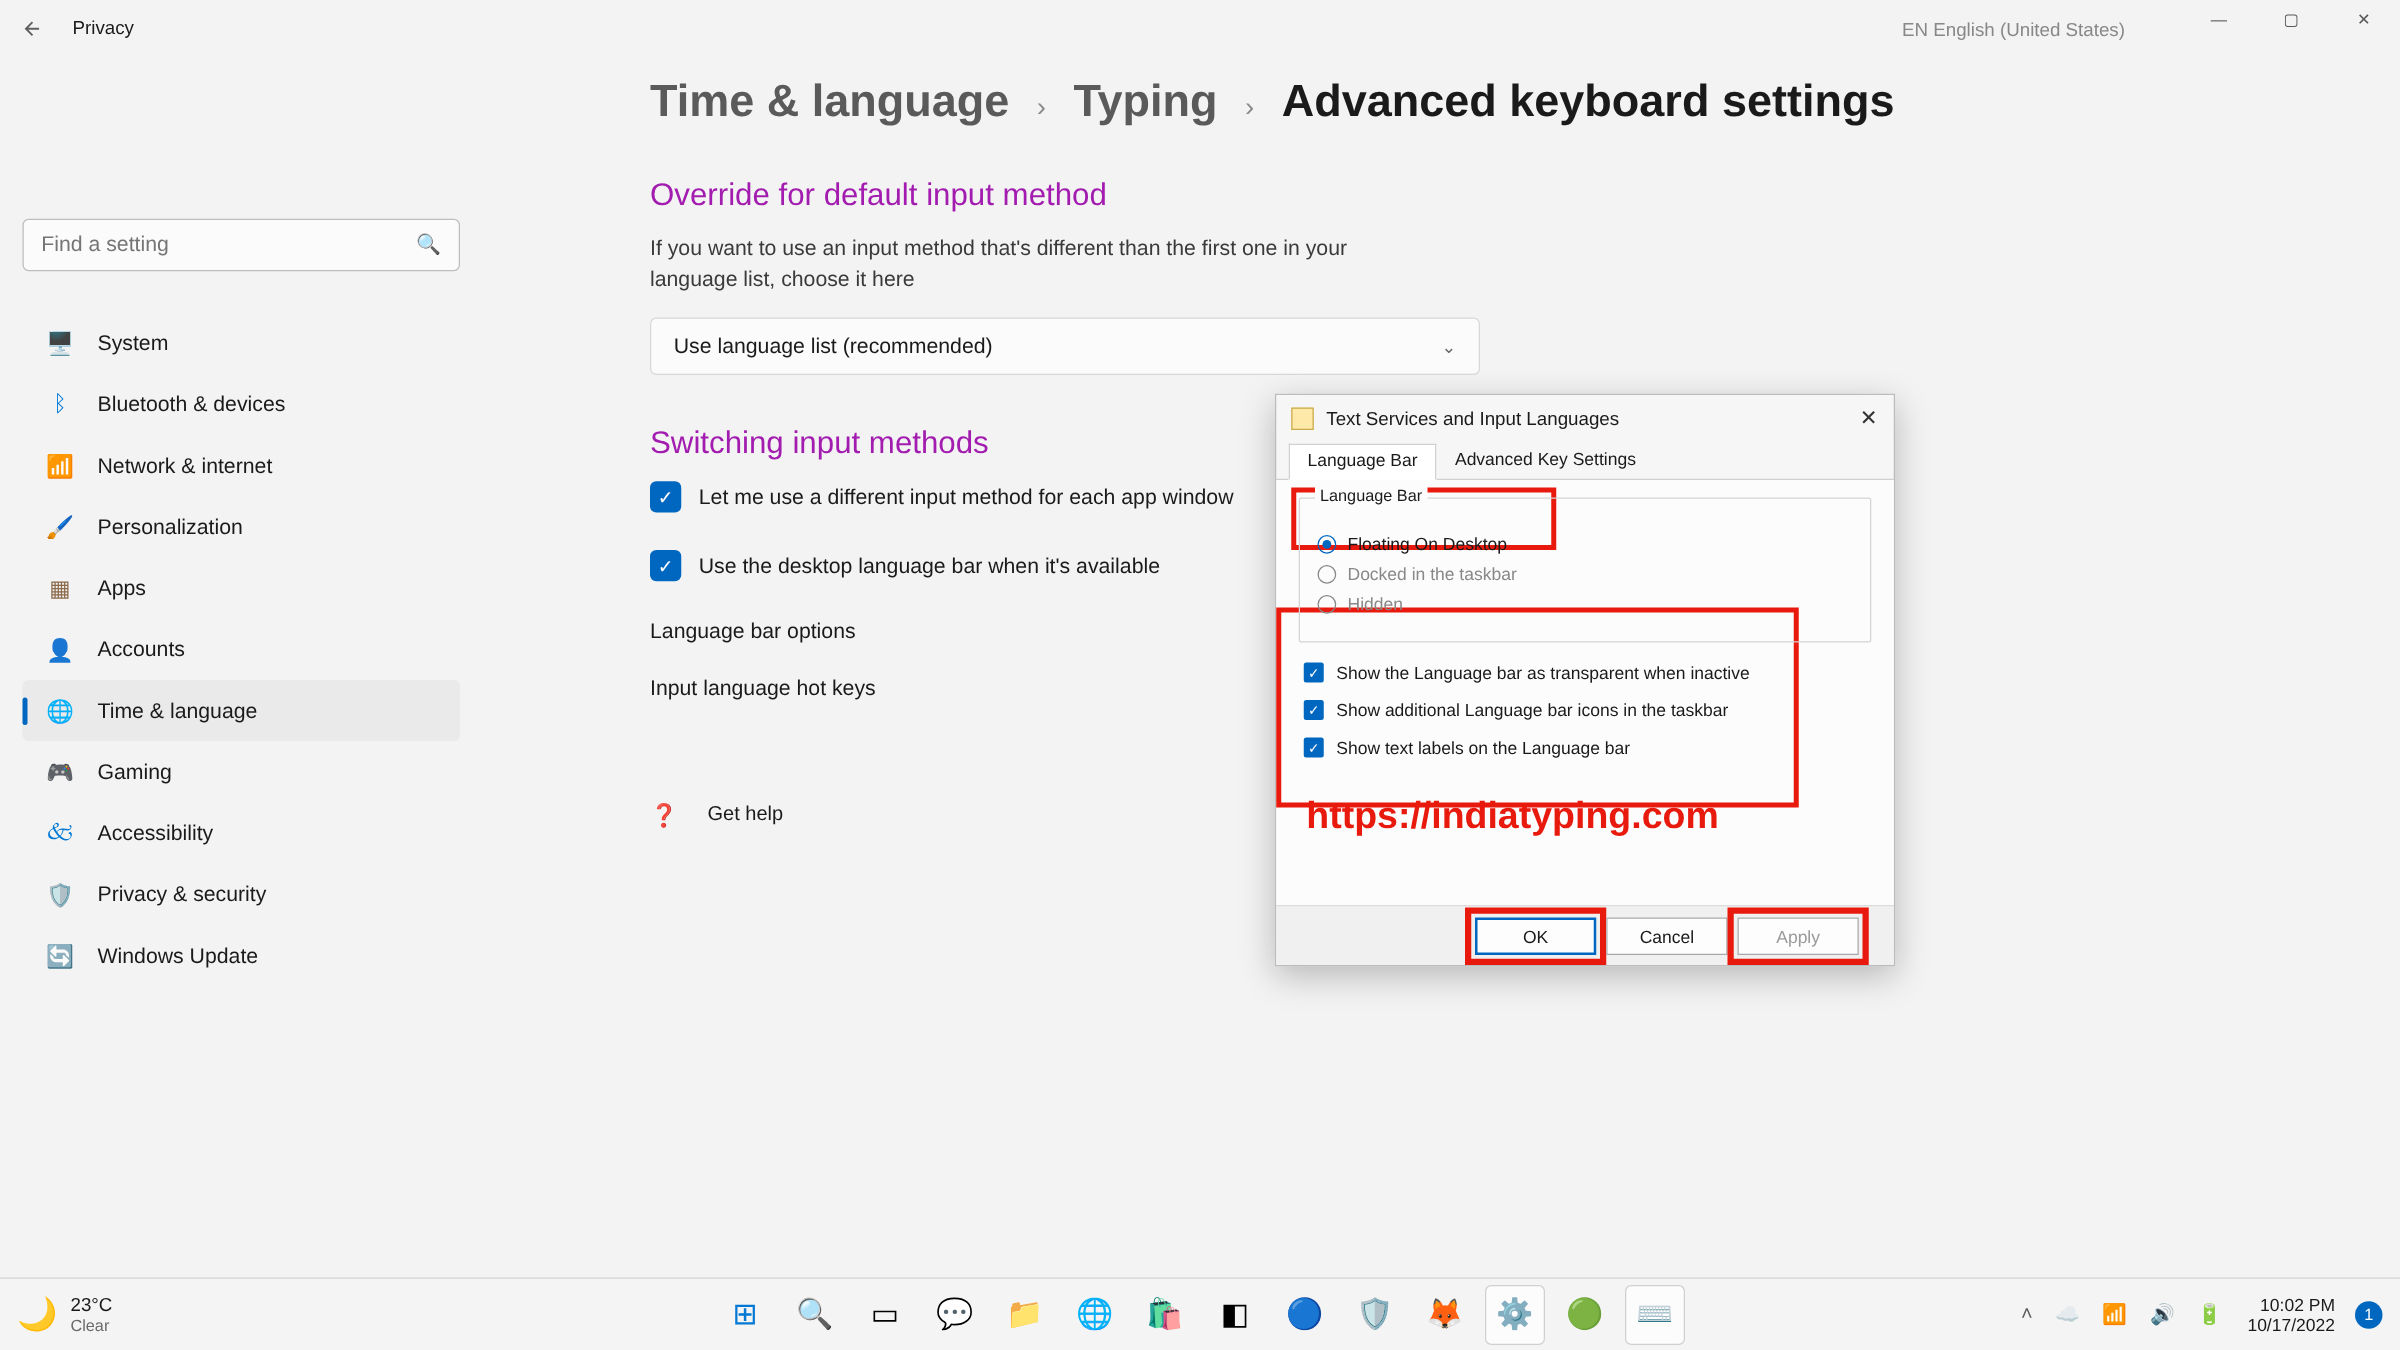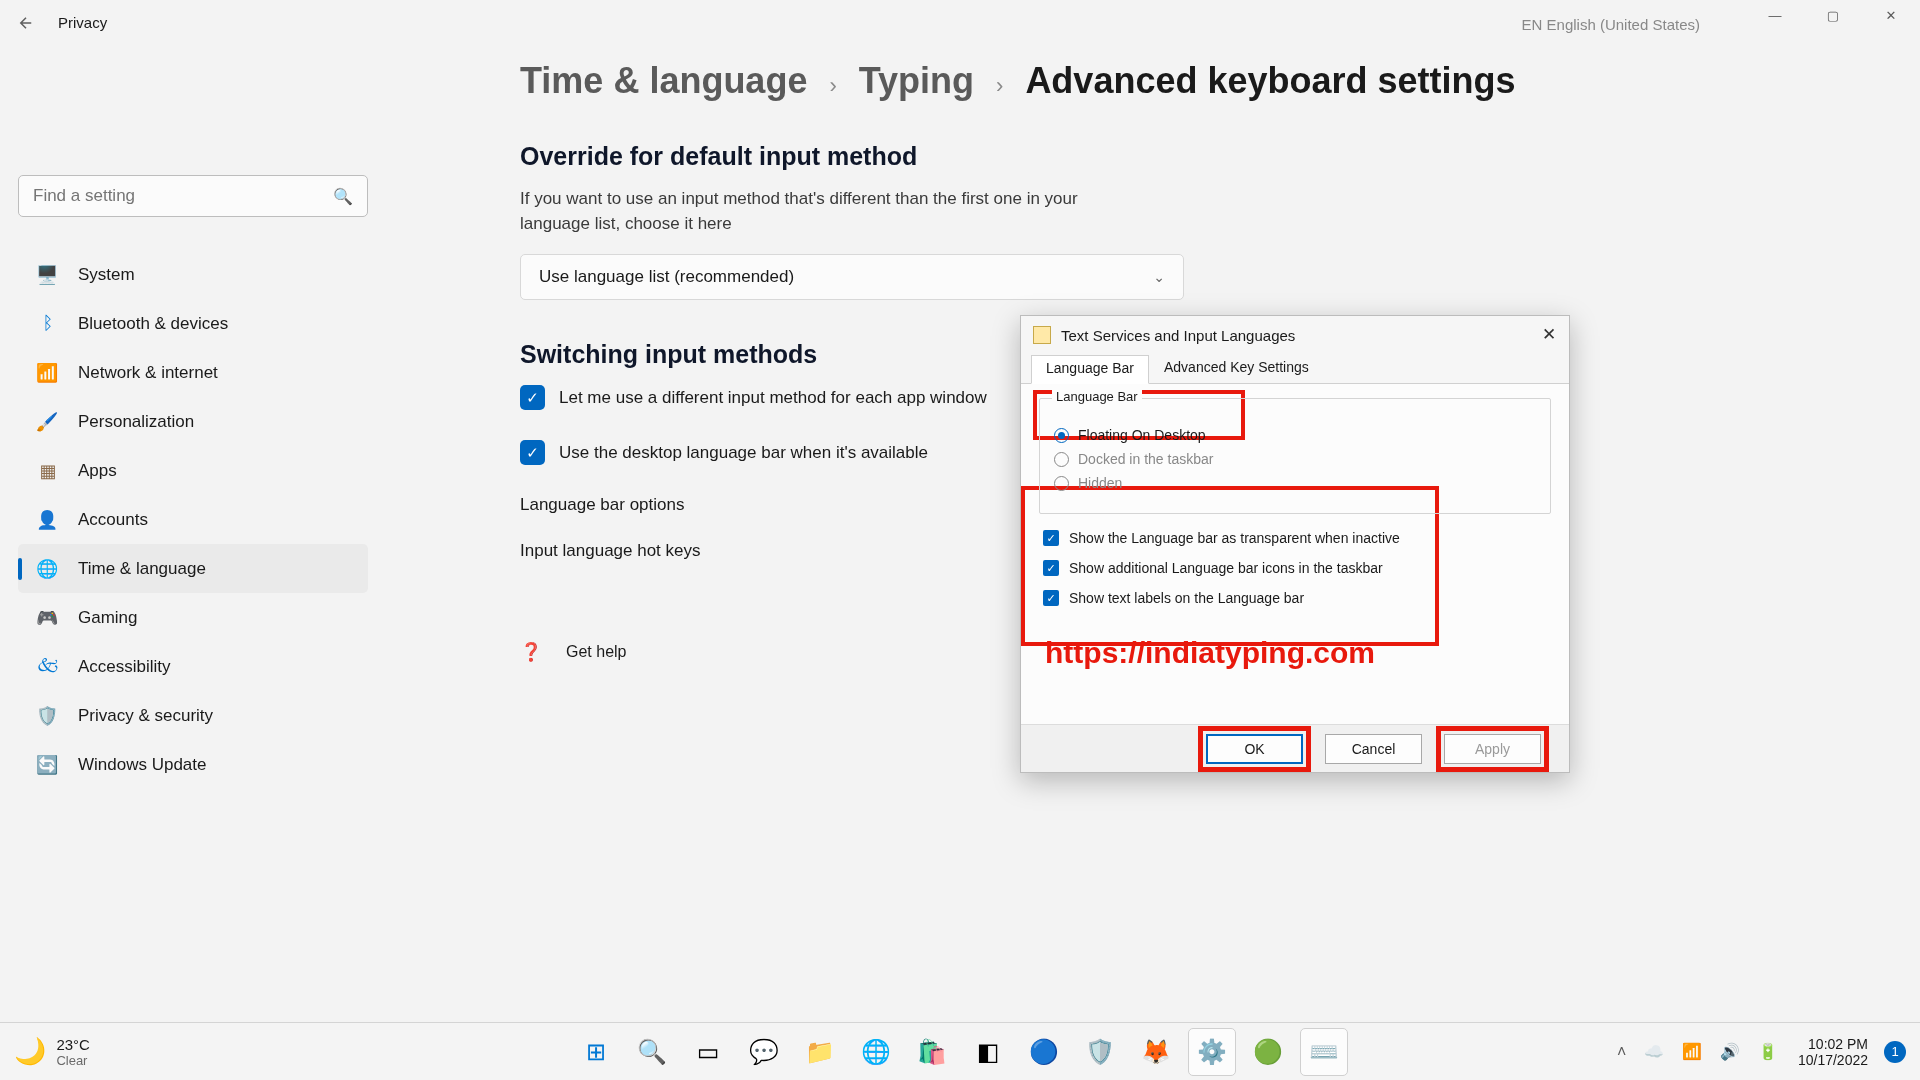--- a/index.html
+++ b/index.html
@@ -24,38 +24,38 @@
 .nav-icon { width: 24px; height: 24px; margin-right: 18px; display: flex; align-items: center; justify-content: center; font-size: 18px; }
 .nav-label { font-size: 17px; color: #1a1a1a; }
 
 
 .main { position: absolute; left: 520px; top: 60px; width: 1000px; }
 .breadcrumb { display: flex; align-items: baseline; gap: 22px; margin-bottom: 40px; }
 .breadcrumb .crumb { font-size: 36px; color: #5a5a5a; font-weight: 600; cursor: pointer; }
 .breadcrumb .sep { font-size: 22px; color: #8a8a8a; }
 .breadcrumb .current { font-size: 36px; color: #1a1a1a; font-weight: 600; }
 
-.section-title { font-size: 25px; font-weight: 700; color: #0f172a; margin-top: 10px; margin-bottom: 16px; }
+.section-title { font-size: 25px; font-weight: 400; color: #a21caf; margin-top: 10px; margin-bottom: 16px; }
 .section-desc { font-size: 17px; color: #3a3a3a; line-height: 1.45; max-width: 560px; margin-bottom: 18px; }
 
 .dropdown { width: 664px; height: 46px; background: #fbfbfb; border: 1px solid #d8d8d8; border-radius: 5px; display: flex; align-items: center; padding: 0 18px; justify-content: space-between; cursor: pointer; margin-bottom: 40px; }
 .dropdown .dd-text { font-size: 17px; color: #1a1a1a; }
 .dropdown .chev { color: #6a6a6a; font-size: 14px; }
 
 .check-row { display: flex; align-items: center; margin-bottom: 30px; }
 .check-box { width: 25px; height: 25px; border-radius: 5px; background: #0067c0; display: flex; align-items: center; justify-content: center; color: #fff; font-size: 15px; margin-right: 14px; }
 .check-label { font-size: 17px; color: #1a1a1a; }
 
 .link-row { font-size: 17px; color: #1a1a1a; margin-bottom: 26px; cursor: pointer; }
 .help-row { display: flex; align-items: center; margin-top: 80px; cursor: pointer; }
 .help-icon { width: 22px; height: 22px; margin-right: 24px; color: #5a5a5a; font-size: 18px; }
 .help-text { font-size: 16px; color: #1a1a1a; }
 
 
-.dialog { position: absolute; left: 1020px; top: 315px; width: 550px; background: #f6f6f6; border: 1px solid #bcbcbc; box-shadow: 0 8px 26px rgba(0,0,0,0.25); }
+.dialog { position: absolute; left: 1020px; top: 315px; width: 496px; background: #f6f6f6; border: 1px solid #bcbcbc; box-shadow: 0 8px 26px rgba(0,0,0,0.25); }
 .dlg-title { height: 38px; display: flex; align-items: center; padding: 0 12px; font-size: 15px; color: #1a1a1a; }
 .dlg-title .dlg-icon { width: 18px; height: 18px; background: #ffe9a8; border: 1px solid #c7a94a; margin-right: 10px; }
 .dlg-close { position: absolute; right: 8px; top: 6px; width: 24px; height: 24px; display: flex; align-items: center; justify-content: center; font-size: 17px; color: #333; cursor: pointer; }
 
 .dlg-tabs { display: flex; padding-left: 10px; height: 30px; border-bottom: 1px solid #d0d0d0; }
 .dlg-tab { padding: 4px 14px; font-size: 14px; color: #1a1a1a; border: 1px solid transparent; cursor: pointer; }
 .dlg-tab.active { background: #fff; border: 1px solid #d0d0d0; border-bottom: 1px solid #fff; position: relative; top: 1px; }
 
 .dlg-body { padding: 14px 18px 30px; background: #fcfcfc; position: relative; min-height: 340px; }
 .group-box { border: 1px solid #d4d4d4; border-radius: 2px; padding: 20px 14px 14px; position: relative; }
@@ -72,21 +72,21 @@
 .rb-a { left: 12px; top: 6px; width: 212px; height: 50px; }
 .rb-b { left: 0px; top: 102px; width: 418px; height: 160px; }
 
 .chk-list { padding-left: 4px; margin-top: 16px; }
 .chk-row { display: flex; align-items: center; margin: 14px 0; }
 .chk-sq { width: 16px; height: 16px; background: #0067c0; display: flex; align-items: center; justify-content: center; color: #fff; font-size: 11px; margin-right: 10px; border-radius: 2px; }
 .chk-label { font-size: 14px; color: #1a1a1a; }
 
 .watermark { color: #e8190d; font-weight: 700; font-size: 30px; margin-top: 30px; margin-left: 6px; }
 
-.dlg-footer { height: 48px; background: #f0f0f0; border-top: 1px solid #dcdcdc; display: flex; align-items: center; justify-content: flex-end; padding-right: 20px; gap: 14px; }
+.dlg-footer { height: 48px; background: #f0f0f0; border-top: 1px solid #dcdcdc; display: flex; align-items: center; justify-content: flex-end; padding-right: 20px; }
 .dlg-btn { width: 97px; height: 30px; border: 1px solid #a8a8a8; background: #fdfdfd; font-size: 14px; color: #1a1a1a; display: flex; align-items: center; justify-content: center; cursor: pointer; }
 .dlg-btn.ok { border: 2px solid #0067c0; }
 .dlg-btn.disabled { color: #9a9a9a; }
 .red-btn-wrap { border: 5px solid #e8190d; padding: 3px; }
 
 
 .taskbar { position: absolute; bottom: 0; left: 0; width: 1920px; height: 58px; background: rgba(243,243,243,0.85); border-top: 1px solid #d4d4d4; display: flex; align-items: center; }
 .tb-center { position: absolute; left: 50%; transform: translateX(-50%); display: flex; gap: 8px; }
 .tb-icon { width: 48px; height: 48px; display: flex; align-items: center; justify-content: center; border-radius: 5px; cursor: pointer; font-size: 24px; }
 .tb-icon.active { background: rgba(255,255,255,0.7); border: 1px solid #d0d0d0; }

